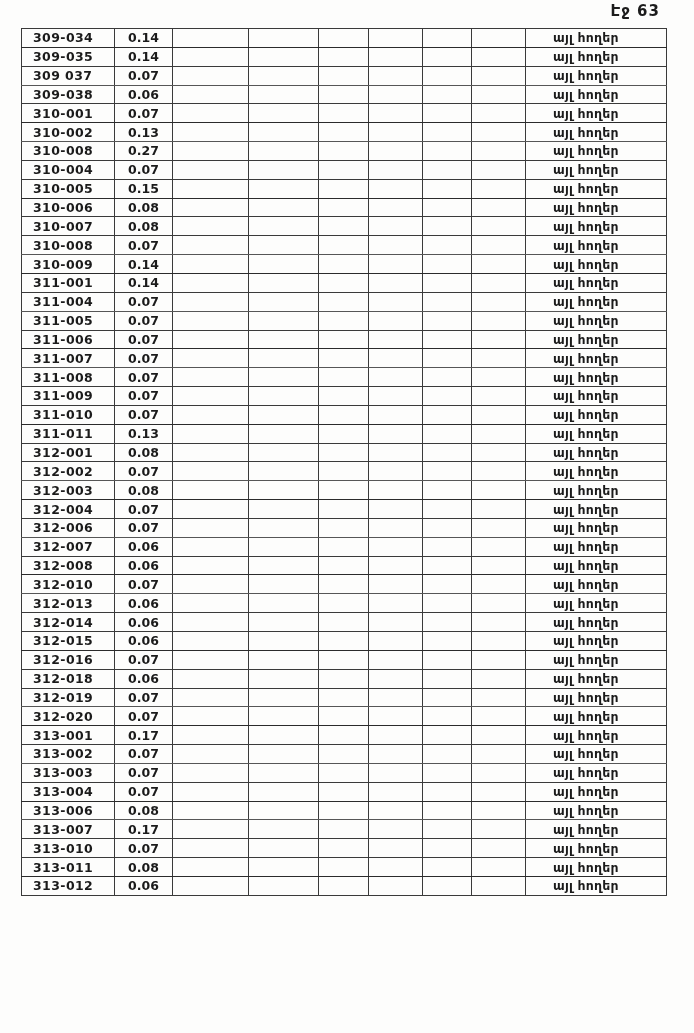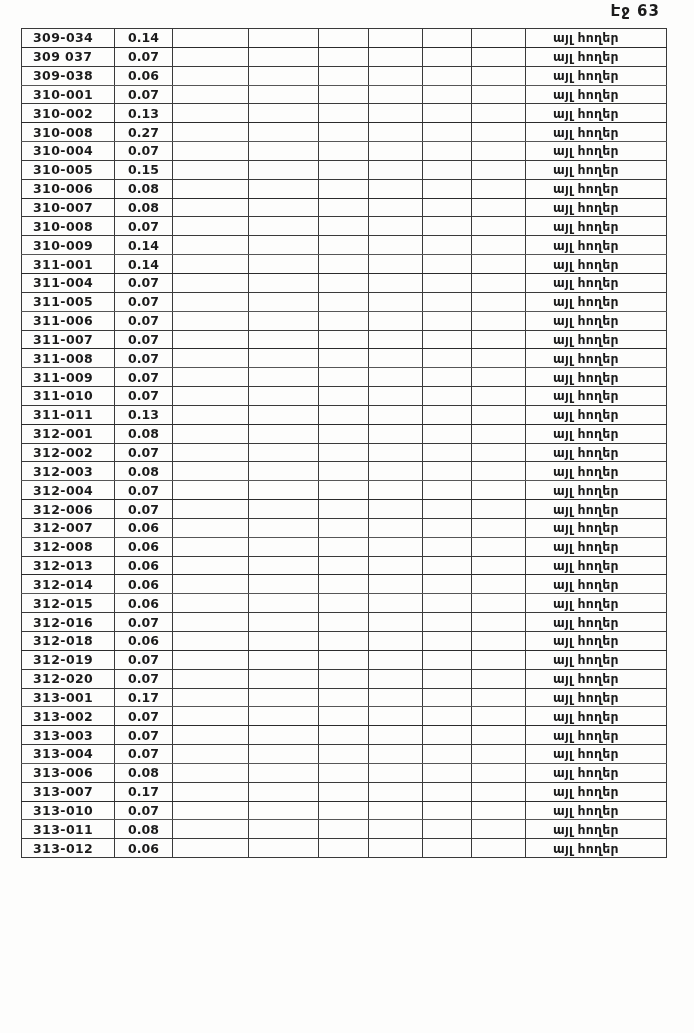--- a/index.html
+++ b/index.html
@@ -78,20 +78,31 @@
           <td class="c2">0.14</td>
           <td class="c3"></td>
           <td class="c4"></td>
           <td class="c5"></td>
           <td class="c6"></td>
           <td class="c7"></td>
           <td class="c8"></td>
           <td class="c9">այլ հողեր</td>
         </tr>
         <tr>
+          <td class="c1">309-035</td>
+          <td class="c2">0.14</td>
+          <td class="c3"></td>
+          <td class="c4"></td>
+          <td class="c5"></td>
+          <td class="c6"></td>
+          <td class="c7"></td>
+          <td class="c8"></td>
+          <td class="c9">այլ հողեր</td>
+        </tr>
+        <tr>
           <td class="c1">309 037</td>
           <td class="c2">0.07</td>
           <td class="c3"></td>
           <td class="c4"></td>
           <td class="c5"></td>
           <td class="c6"></td>
           <td class="c7"></td>
           <td class="c8"></td>
           <td class="c9">այլ հողեր</td>
         </tr>
@@ -366,20 +377,31 @@
           <td class="c4"></td>
           <td class="c5"></td>
           <td class="c6"></td>
           <td class="c7"></td>
           <td class="c8"></td>
           <td class="c9">այլ հողեր</td>
         </tr>
         <tr>
           <td class="c1">312-008</td>
           <td class="c2">0.06</td>
+          <td class="c3"></td>
+          <td class="c4"></td>
+          <td class="c5"></td>
+          <td class="c6"></td>
+          <td class="c7"></td>
+          <td class="c8"></td>
+          <td class="c9">այլ հողեր</td>
+        </tr>
+        <tr>
+          <td class="c1">312-010</td>
+          <td class="c2">0.07</td>
           <td class="c3"></td>
           <td class="c4"></td>
           <td class="c5"></td>
           <td class="c6"></td>
           <td class="c7"></td>
           <td class="c8"></td>
           <td class="c9">այլ հողեր</td>
         </tr>
         <tr>
           <td class="c1">312-013</td>

